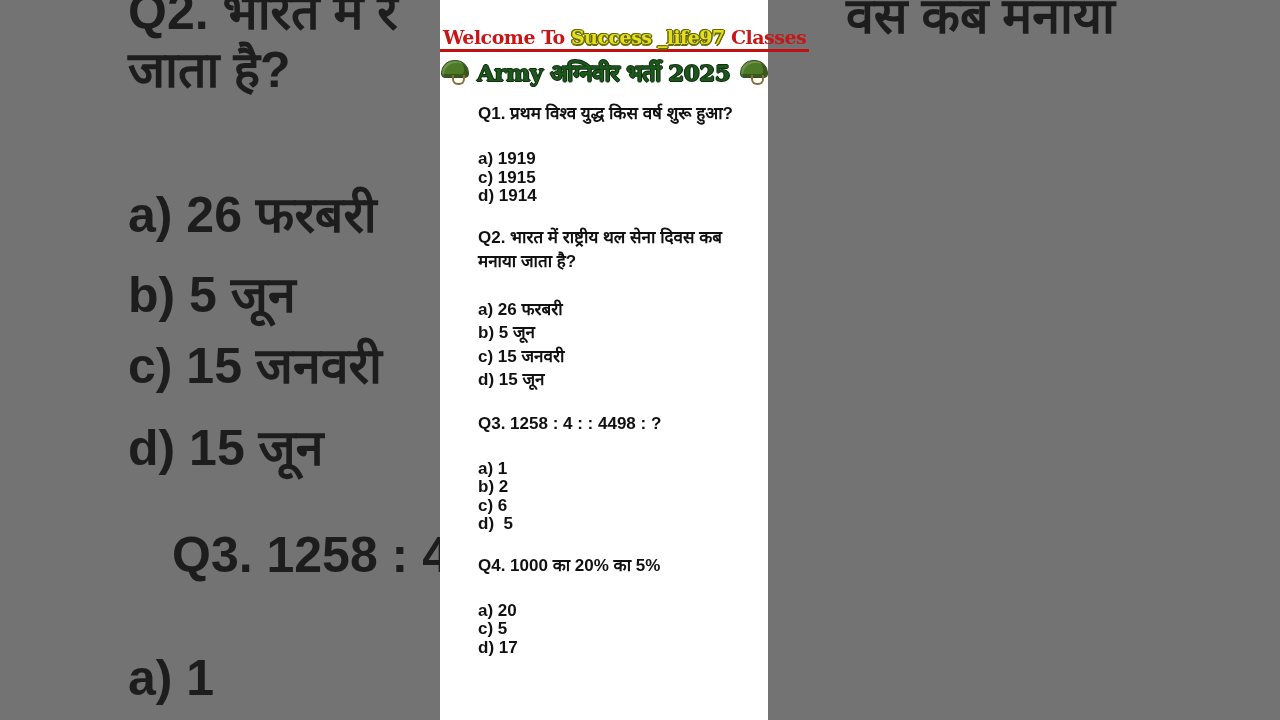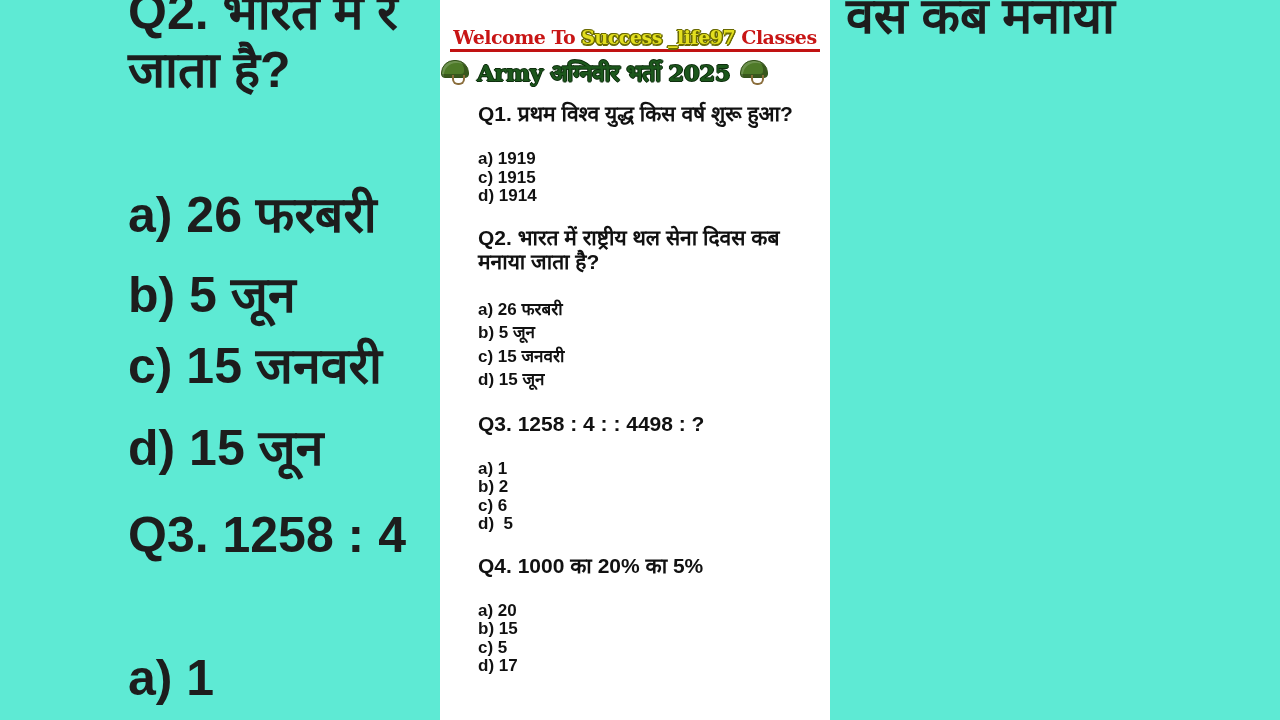--- a/index.html
+++ b/index.html
@@ -2,38 +2,38 @@
 <html><head>
 <meta charset="utf-8">
 <style>
   html,body{margin:0;padding:0;background:#000;}
   .stage{
     position:relative;width:1280px;height:720px;overflow:hidden;
     background:#4e4e4e;
     font-family:"Liberation Sans","DejaVu Sans",sans-serif;
   }
   
-  .bg{position:absolute;inset:0;background:#5eead4;}
+  .bg{position:absolute;inset:0;background:#737373;}
   .bg-line{
     position:absolute;left:128px;font-size:50px;font-weight:bold;
     color:#1d1d1d;white-space:nowrap;filter:blur(0.6px);
     letter-spacing:0px;line-height:60px;
   }
   .bg-left .bg-line:nth-child(1){top:-18px;}
   .bg-left .bg-line:nth-child(2){top:40px;}
   .bg-left .bg-line:nth-child(3){top:185px;}
   .bg-left .bg-line:nth-child(4){top:265px;}
   .bg-left .bg-line:nth-child(5){top:336px;}
   .bg-left .bg-line:nth-child(6){top:418px;}
-  .bg-left .bg-line:nth-child(7){top:505px;}
+  .bg-left .bg-line:nth-child(7){top:525px;margin-left:44px;}
   .bg-left .bg-line:nth-child(8){top:648px;}
   .bg-right .bg-line:nth-child(1){left:846px;top:-14px;}
   
   .panel{
-    position:absolute;top:0;left:440px;width:390px;height:720px;
+    position:absolute;top:0;left:440px;width:328px;height:720px;
     background:#ffffff;color:#111;
   }
   .banner{
     padding-top:26px;text-align:center;
     font-family:"DejaVu Serif","Liberation Serif",serif;
     font-weight:bold;font-size:19px;letter-spacing:-0.5px;white-space:nowrap;
   }
   .banner-inner{border-bottom:3px solid #c11212;padding:0 3px 1px 3px;}
   .b-red{
     color:#c81515;
@@ -62,21 +62,21 @@
     box-shadow:inset -4px -3px 0 rgba(0,0,0,.28), inset 2px 2px 0 rgba(255,255,255,.18);
     border:1px solid #33511a;
   }
   .helmet .strap{
     position:absolute;top:15px;left:12px;width:9px;height:8px;
     border:2.5px solid #8a6d3b;border-top:none;border-radius:0 0 6px 6px;
   }
   .content{padding:0 24px 0 38px;}
   .qblock{margin-top:20px;}
   .qblock:first-child{margin-top:14px;}
-  .qtext{font-size:21px;font-weight:bold;line-height:24px;color:#111;}
+  .qtext{font-size:17px;font-weight:bold;line-height:24px;color:#111;}
   .opts{margin-top:24px;}
   .opt{
     font-size:17px;font-weight:bold;line-height:18.5px;color:#111;
     white-space:pre-wrap;
   }
   .qblock:nth-child(2) .opt{line-height:23.5px;}
 </style>
 </head>
 <body>
 
@@ -140,21 +140,20 @@
             <div class="opt">a) 1</div>
             <div class="opt">b) 2</div>
             <div class="opt">c) 6</div>
             <div class="opt">d)  5</div>
           </div>
         </div>
         <div class="qblock">
           <div class="qtext">Q4. 1000 का 20% का 5%</div>
           <div class="opts">
             <div class="opt">a) 20</div>
-            <div class="opt">b) 15</div>
             <div class="opt">c) 5</div>
             <div class="opt">d) 17</div>
           </div>
         </div>
       </div>
 
   </div>
 </div>
 
 </body></html>

